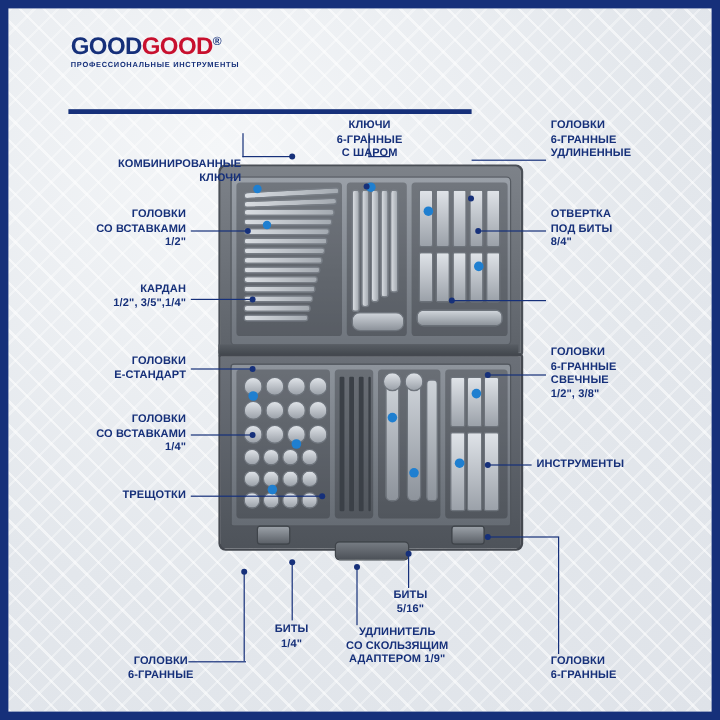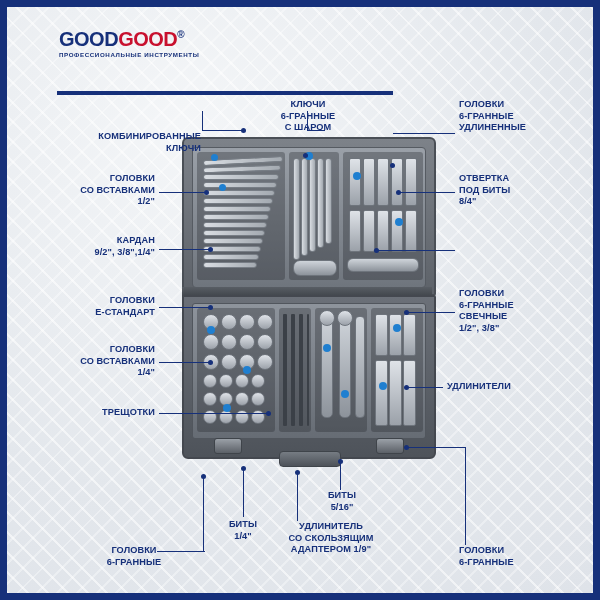--- a/index.html
+++ b/index.html
@@ -288,21 +288,21 @@
   <div class="vline" style="left:196px;top:470px;height:74px;"></div>
   <div class="line" style="left:150px;top:544px;width:48px;"></div>
   <div class="dot" style="left:194px;top:467px;"></div>
 
   <div class="label left" style="left:44px;top:92px;width:150px;margin-top:32px;">КОМБИНИРОВАННЫЕ
 КЛЮЧИ</div>
   <div class="label left" style="left:44px;top:166px;width:104px;">ГОЛОВКИ
 СО ВСТАВКАМИ
 1/2"</div>
   <div class="label left" style="left:44px;top:228px;width:104px;">КАРДАН
-9/2", 3/8",1/4"</div>
+1/2", 3/5",1/4"</div>
   <div class="label left" style="left:44px;top:288px;width:104px;">ГОЛОВКИ
 Е-СТАНДАРТ</div>
   <div class="label left" style="left:44px;top:337px;width:104px;">ГОЛОВКИ
 СО ВСТАВКАМИ
 1/4"</div>
   <div class="label left" style="left:44px;top:400px;width:104px;">ТРЕЩОТКИ</div>
 
   <div class="label center" style="left:258px;top:92px;width:86px;">КЛЮЧИ
 6-ГРАННЫЕ
 С ШАРОМ</div>
@@ -310,21 +310,21 @@
   <div class="label right" style="left:452px;top:92px;width:110px;">ГОЛОВКИ
 6-ГРАННЫЕ
 УДЛИНЕННЫЕ</div>
   <div class="label right" style="left:452px;top:166px;width:110px;">ОТВЕРТКА
 ПОД БИТЫ
 8/4"</div>
   <div class="label right" style="left:452px;top:281px;width:110px;">ГОЛОВКИ
 6-ГРАННЫЕ
 СВЕЧНЫЕ
 1/2", 3/8"</div>
-  <div class="label right" style="left:440px;top:374px;width:110px;">УДЛИНИТЕЛИ</div>
+  <div class="label right" style="left:440px;top:374px;width:110px;">ИНСТРУМЕНТЫ</div>
   <div class="label right" style="left:452px;top:538px;width:110px;">ГОЛОВКИ
 6-ГРАННЫЕ</div>
 
   <div class="label center" style="left:300px;top:483px;width:70px;">БИТЫ
 5/16"</div>
   <div class="label center" style="left:203px;top:512px;width:66px;">БИТЫ
 1/4"</div>
   <div class="label center" style="left:258px;top:514px;width:132px;">УДЛИНИТЕЛЬ
 СО СКОЛЬЗЯЩИМ
 АДАПТЕРОМ 1/9"</div>

